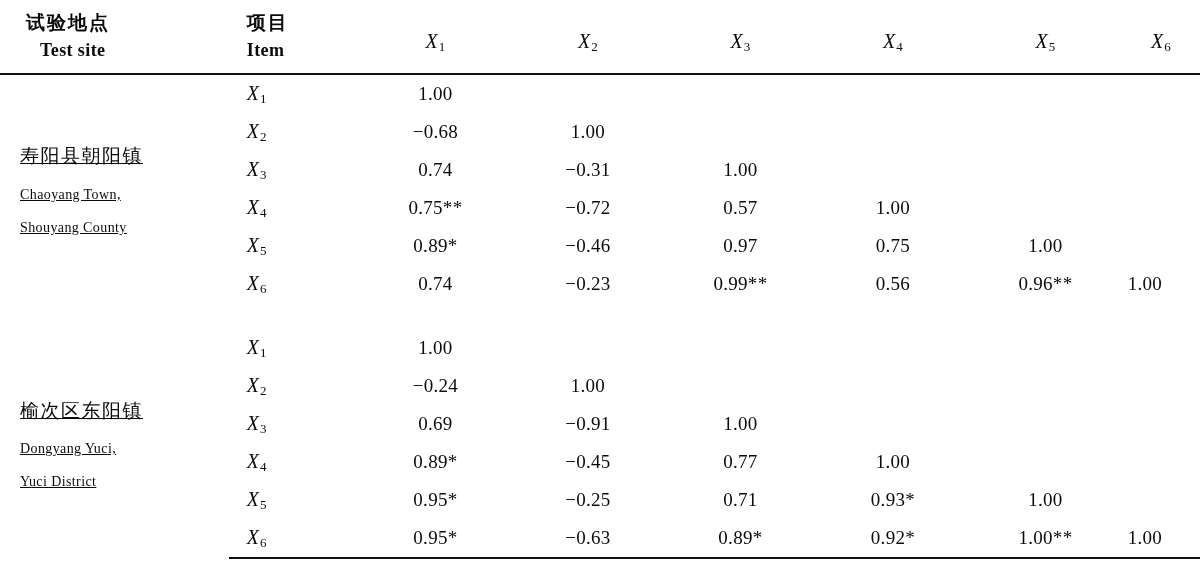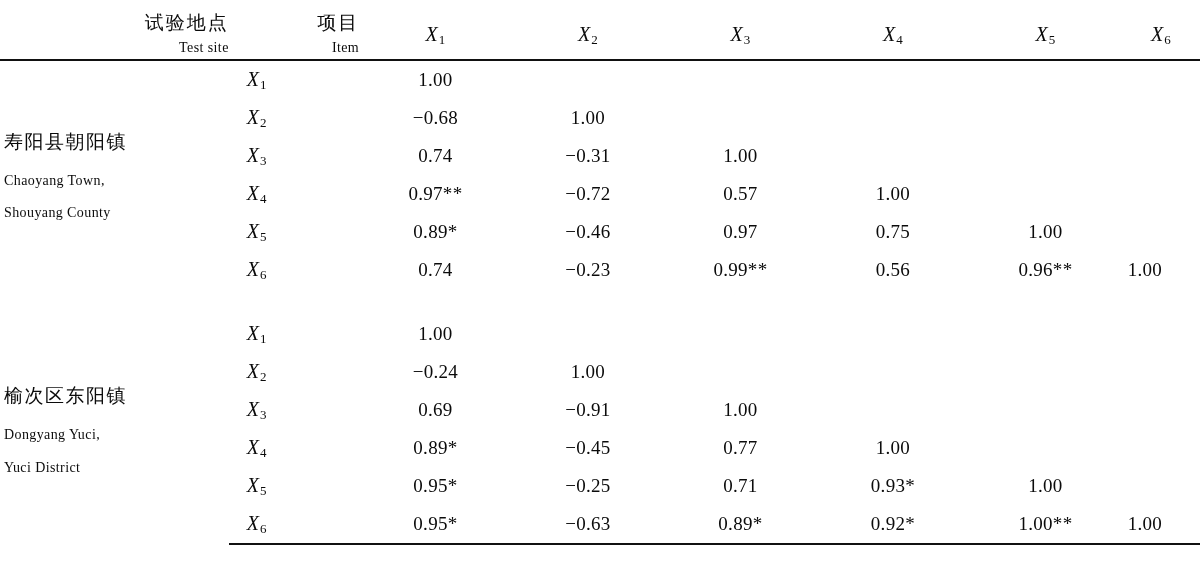--- a/index.html
+++ b/index.html
@@ -39,40 +39,40 @@
 
   th, td {
     padding: 0;
     vertical-align: middle;
     font-weight: normal;
     font-size: 19px;
   }
 
   
   .hdr-site, .hdr-item {
-    text-align: right;
+    text-align: left;
     vertical-align: top;
     padding-top: 8px;
-    padding-bottom: 0;
+    padding-bottom: 8px;
+    font-weight: bold;
   }
   .hdr-site .cn, .hdr-item .cn {
     display: block;
     font-size: 19px;
     letter-spacing: 2px;
     line-height: 1.55;
     padding-left: 26px;
   }
   .hdr-item .cn { padding-left: 18px; }
   .hdr-site .en, .hdr-item .en {
     display: block;
-    font-size: 14px;
+    font-size: 18px;
     line-height: 1.55;
     padding-left: 40px;
     letter-spacing: 0.4px;
-    margin-left: 32px;
   }
   .hdr-item .en { padding-left: 18px; }
 
   .hdr-var {
     text-align: center;
     vertical-align: middle;
     font-size: 20px;
     font-style: italic;
     padding-top: 12px;
   }
@@ -103,21 +103,22 @@
     letter-spacing: 0.3px;
   }
   td.val.last {
     text-align: left;
     padding-left: 6px;
   }
 
   
   td.site {
     vertical-align: middle;
-    padding-left: 4px;
+    padding-left: 20px;
+    text-decoration: underline;
   }
   td.site .cn {
     display: block;
     font-size: 19px;
     letter-spacing: 1.5px;
     line-height: 2.35;
   }
   td.site .en {
     display: block;
     font-size: 14px;
@@ -188,21 +189,21 @@
         <td class="item"><span>X</span><span class="sub">3</span></td>
         <td class="val">0.74</td>
         <td class="val">−0.31</td>
         <td class="val">1.00</td>
         <td class="val"></td>
         <td class="val"></td>
         <td class="val last"></td>
       </tr>
       <tr>
         <td class="item"><span>X</span><span class="sub">4</span></td>
-        <td class="val">0.97**</td>
+        <td class="val">0.75**</td>
         <td class="val">−0.72</td>
         <td class="val">0.57</td>
         <td class="val">1.00</td>
         <td class="val"></td>
         <td class="val last"></td>
       </tr>
       <tr>
         <td class="item"><span>X</span><span class="sub">5</span></td>
         <td class="val">0.89*</td>
         <td class="val">−0.46</td>

